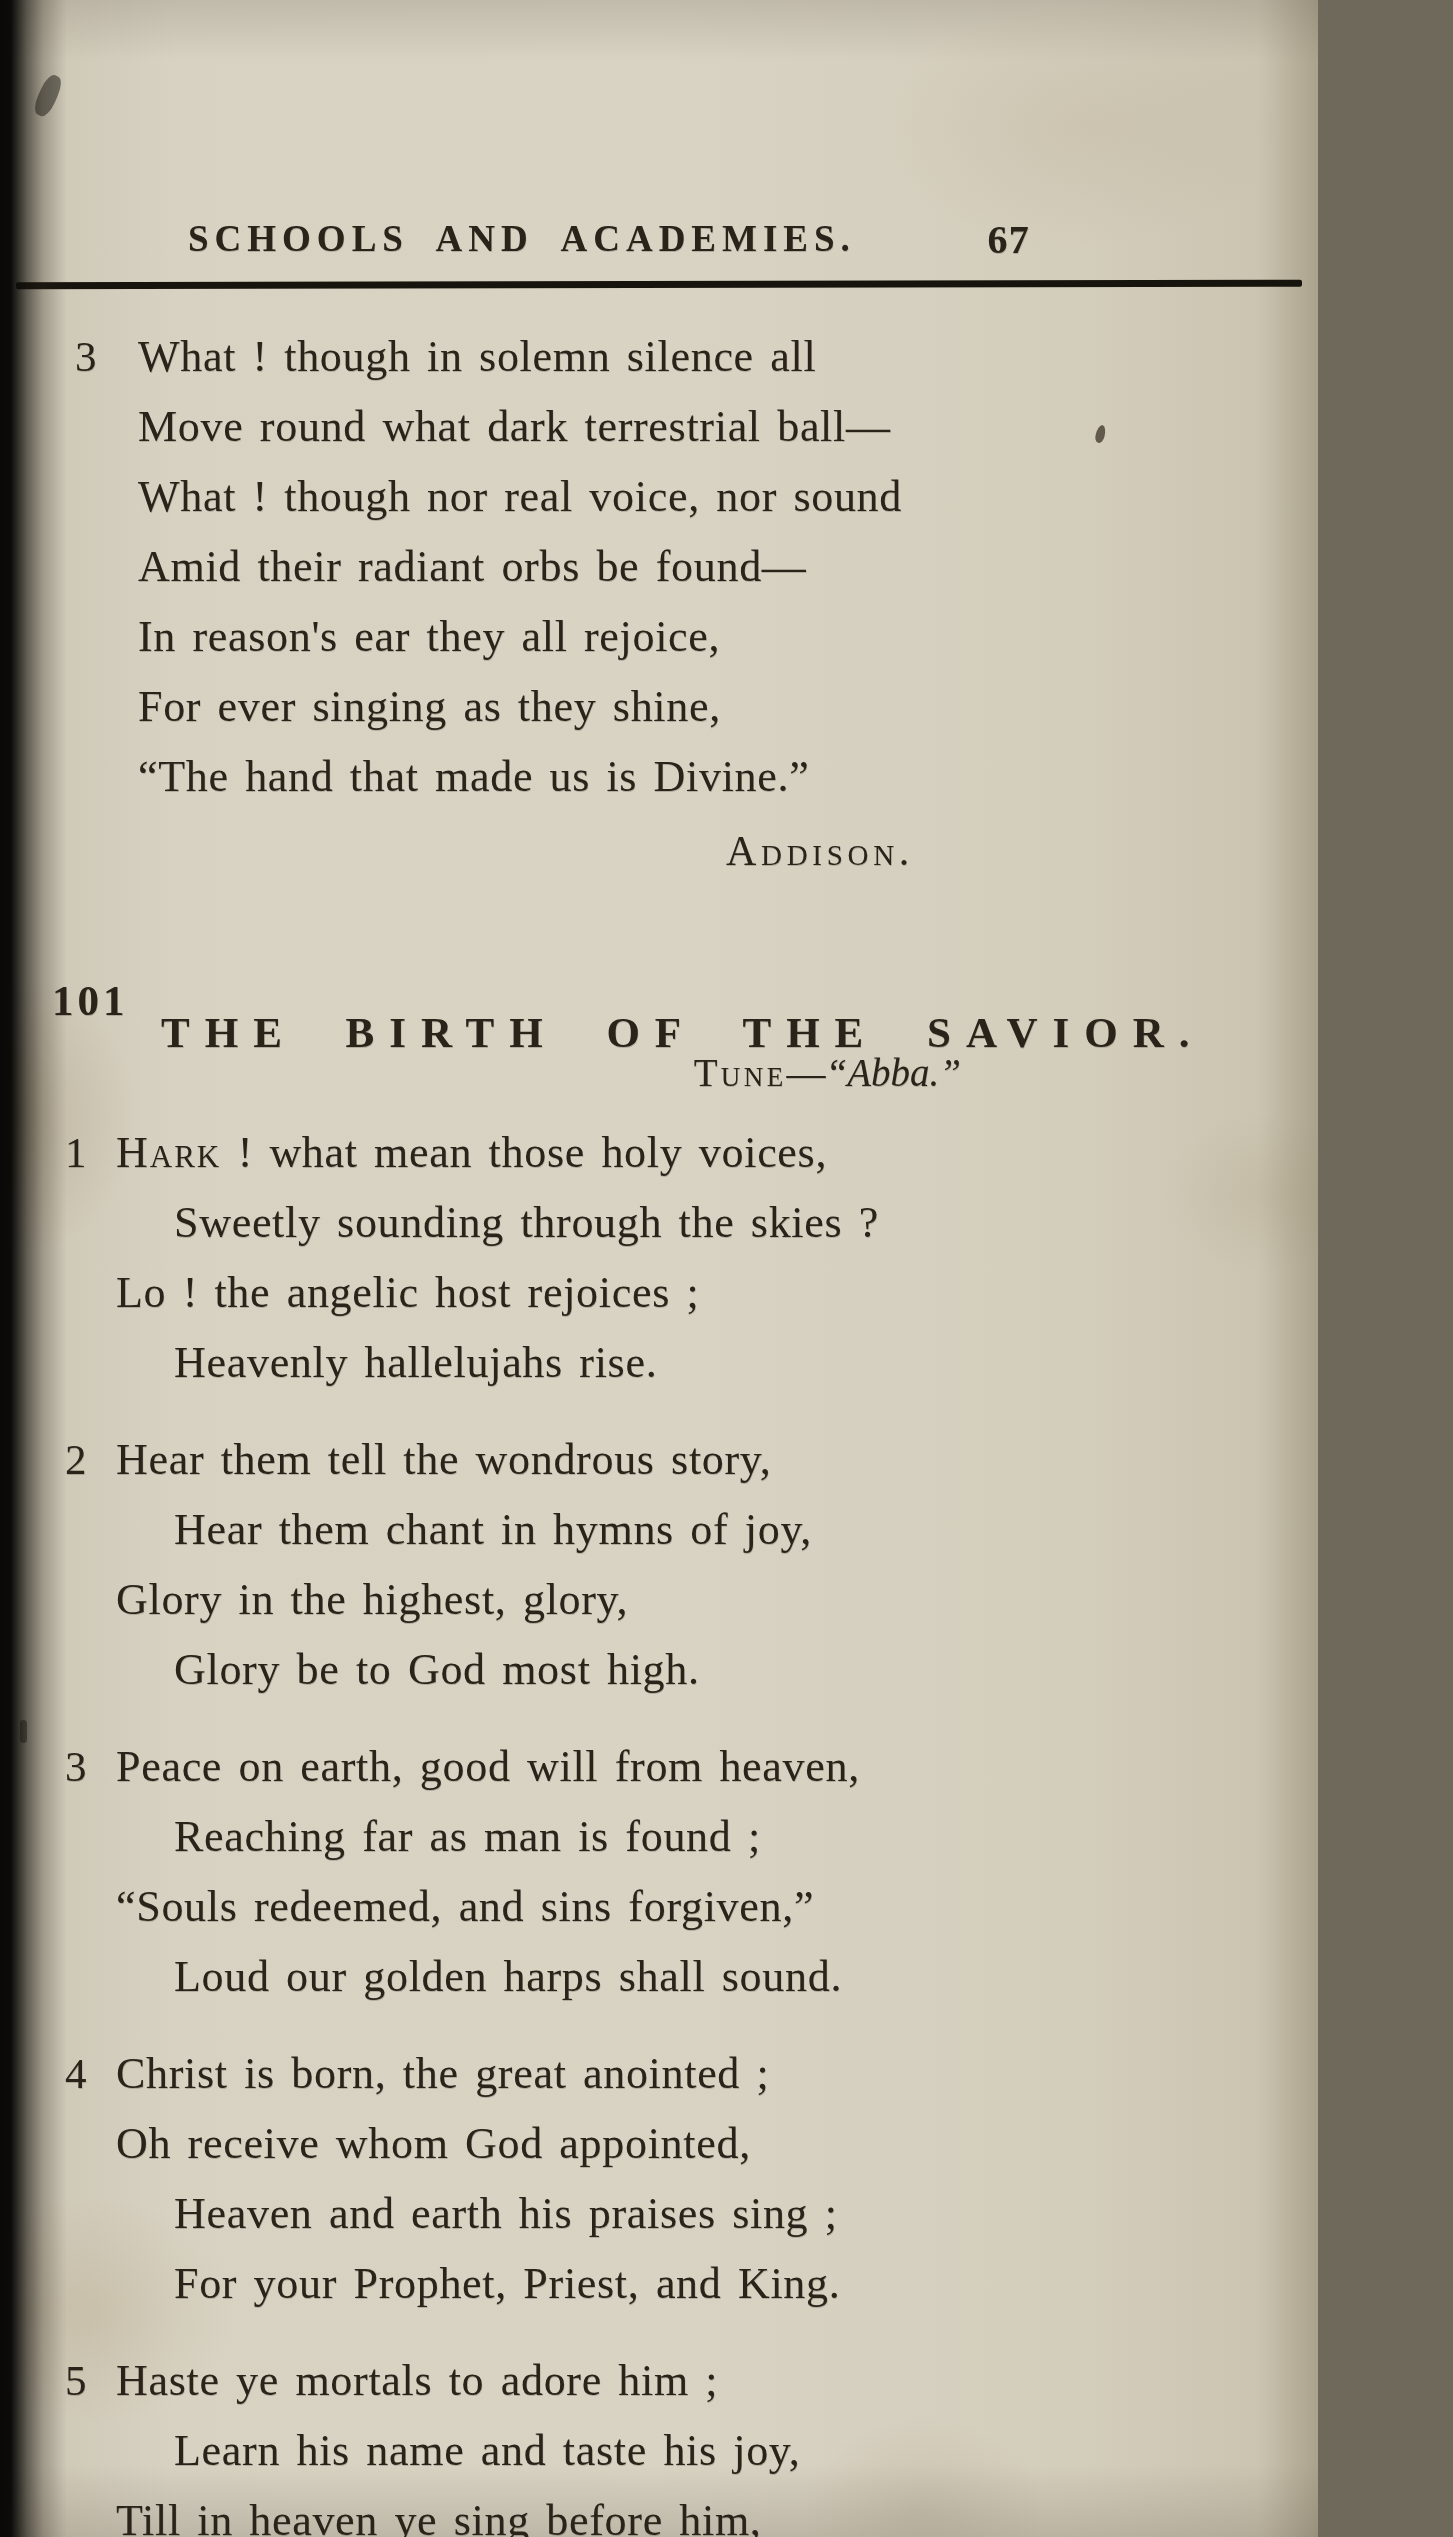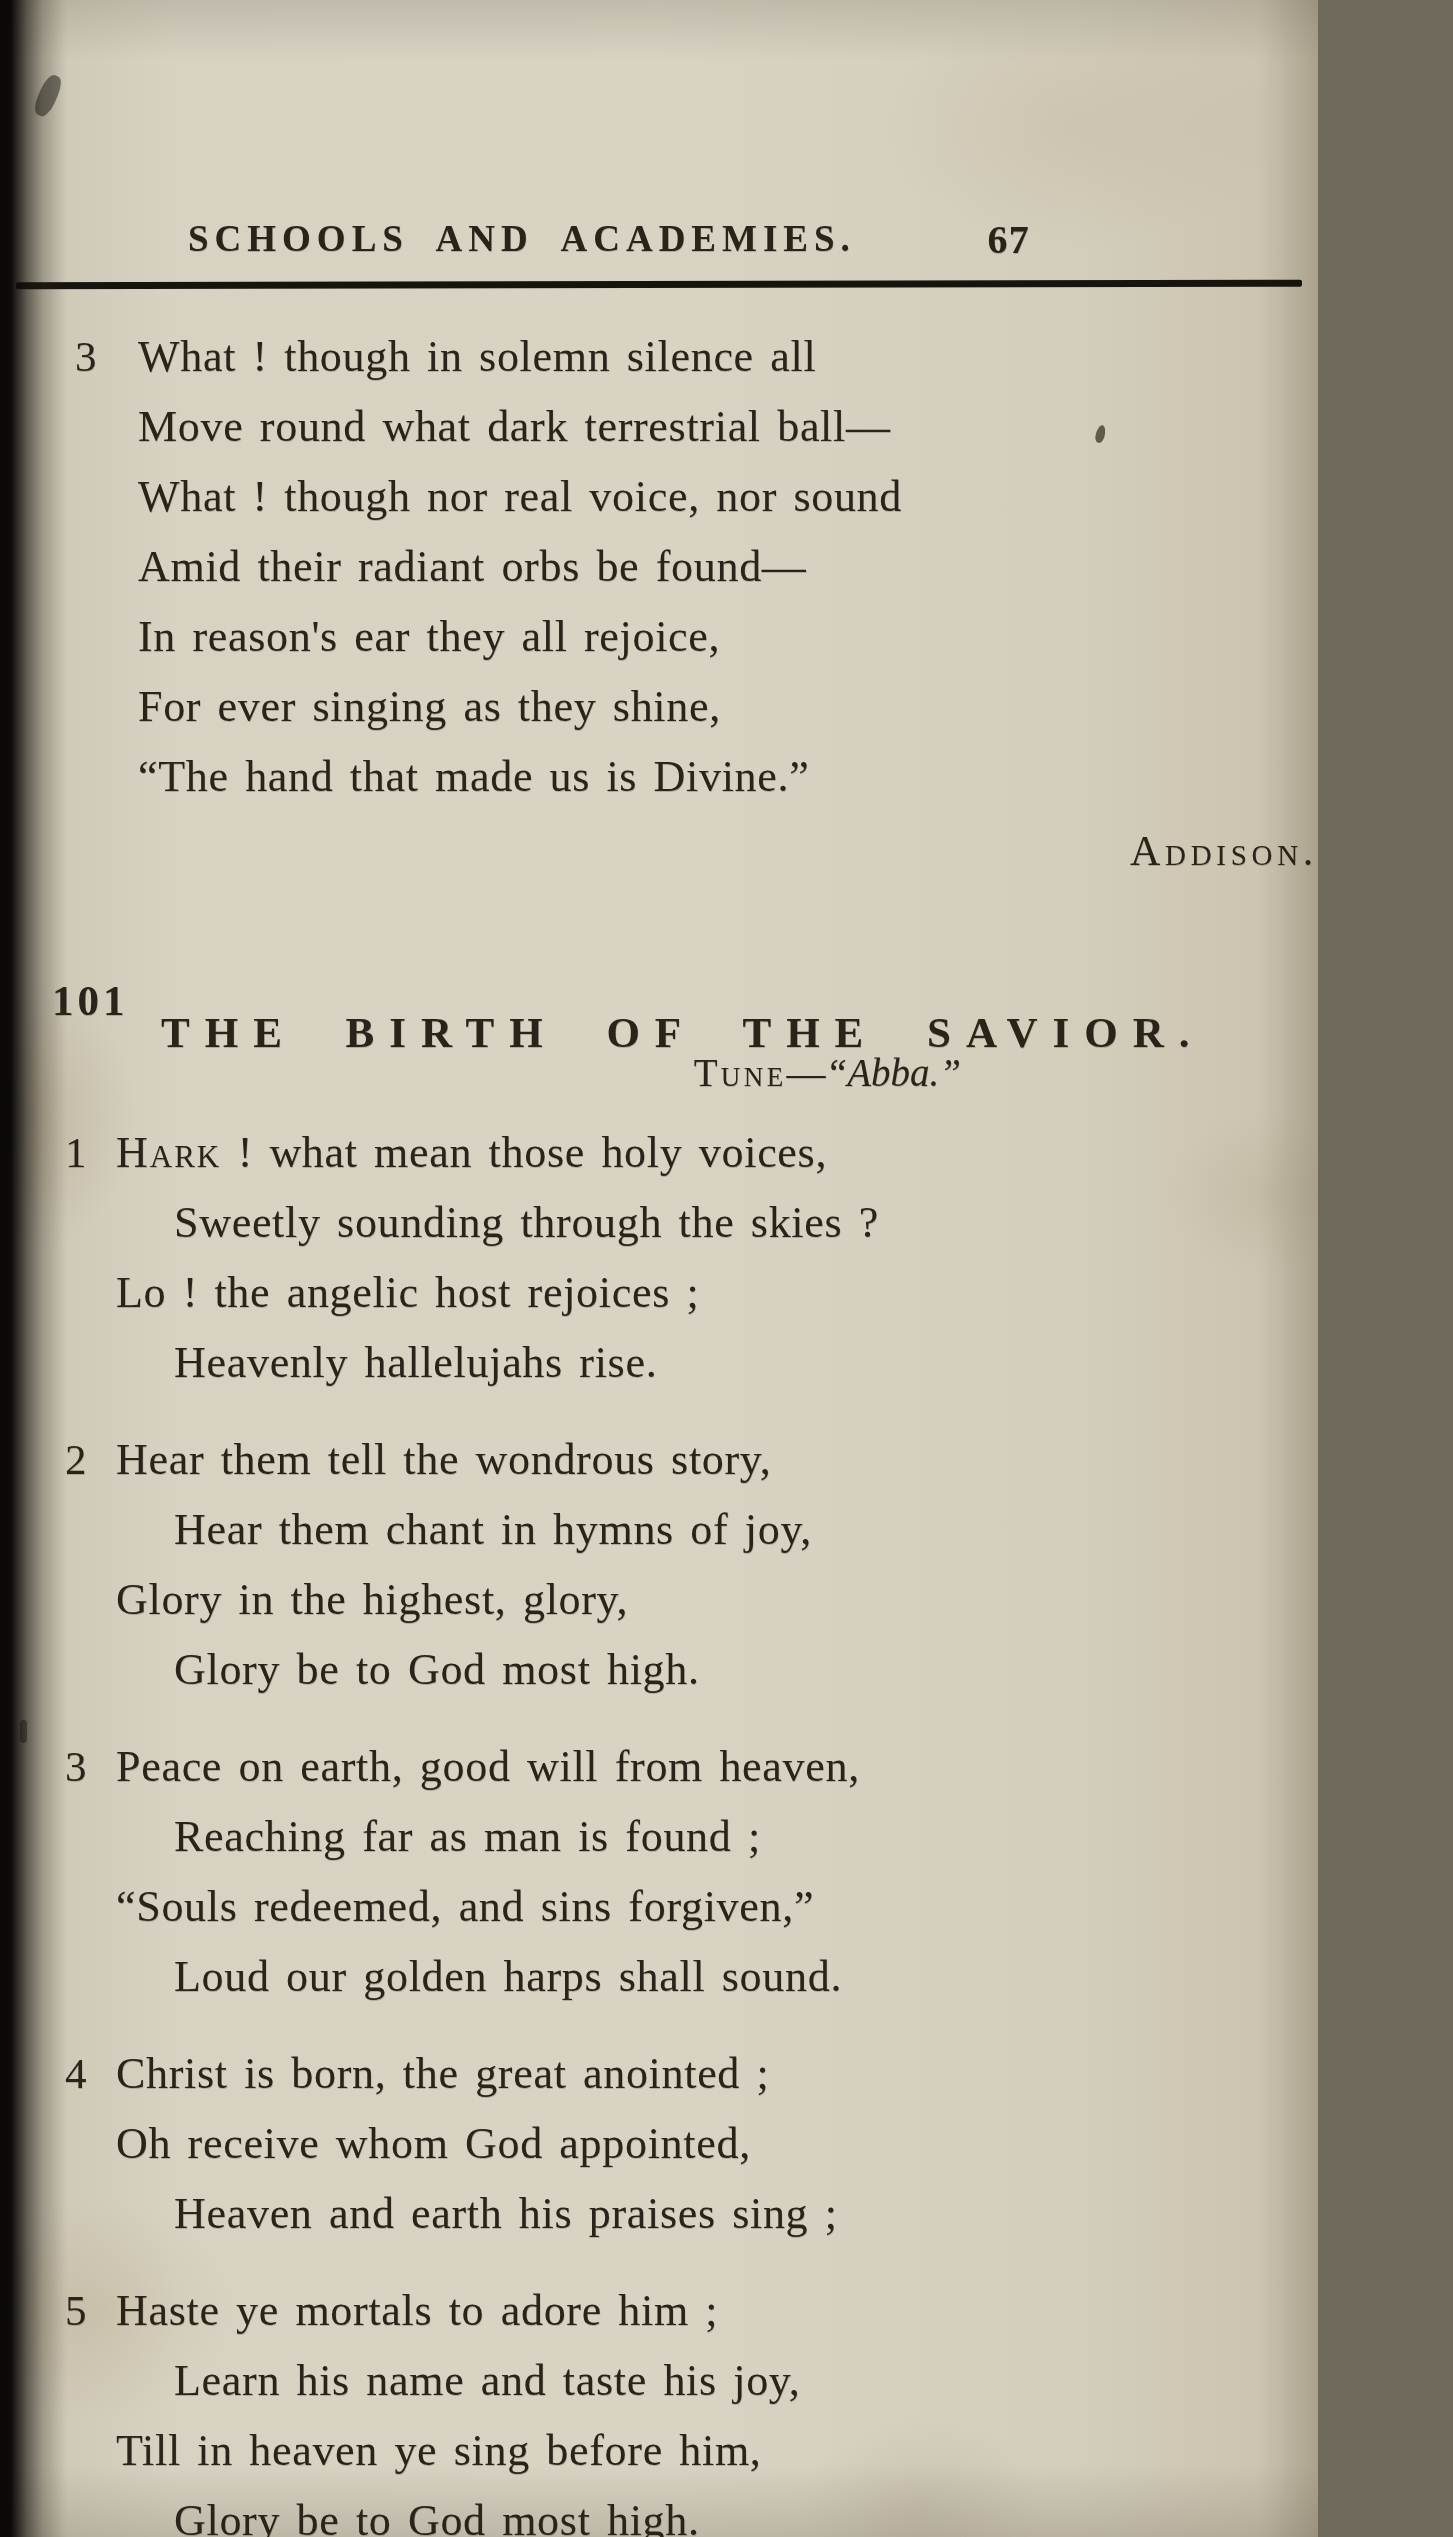--- a/index.html
+++ b/index.html
@@ -45,21 +45,21 @@
   .stanza{ position:relative; }
   .stanza .num{ position:absolute; left:65px; top:0; font-size:43px; line-height:54px; }
   .line{ margin-left:116px; font-size:44px; line-height:54px; height:54px; letter-spacing:0.7px; word-spacing:4.7px; white-space:nowrap;margin-top:16px; }
   .line.in{ margin-left:174px; }
 
   .stanza.prev{ margin-top:42px; }
   .stanza.prev .num{ left:75px; }
   .stanza.prev .line{ margin-left:138px; }
 
   .attribution{ font-variant:small-caps; font-size:42px; line-height:47px; letter-spacing:4.7px; text-align:right; white-space:nowrap; }
-  .attr-addison{ margin-top:24px; }
+  .attr-addison{ margin-top:24px; padding-right:404px; }
   .attr-cawood{ margin-top:28px; padding-right:336px; }
 
   
   .hymn-heading{ position:relative; margin-top:101px; height:59px; }
   .hymn-number{ position:absolute; left:52px; top:0; font-size:43px; font-weight:700; letter-spacing:4px; }
   .hymn-title{
     position:absolute; left:161px; right:289px; top:0; text-align:center;
     font-size:43px; font-weight:700; letter-spacing:15px; word-spacing:23px; white-space:nowrap;margin-top:32px;
   }
 
@@ -132,20 +132,21 @@
       <div class="line in">Reaching far as man is found ;</div>
       <div class="line">“Souls redeemed, and sins forgiven,”</div>
       <div class="line in">Loud our golden harps shall sound.</div>
     </section>
 
     <section class="stanza">
       <span class="num">4</span>
       <div class="line">Christ is born, the great anointed ;</div>
       <div class="line">Oh receive whom God appointed,</div>
       <div class="line in">Heaven and earth his praises sing ;</div>
+      <div class="line in">For your Prophet, Priest, and King.</div>
     </section>
 
     <section class="stanza">
       <span class="num">5</span>
       <div class="line">Haste ye mortals to adore him ;</div>
       <div class="line in">Learn his name and taste his joy,</div>
       <div class="line">Till in heaven ye sing before him,</div>
       <div class="line in">Glory be to God most high.</div>
     </section>
 

